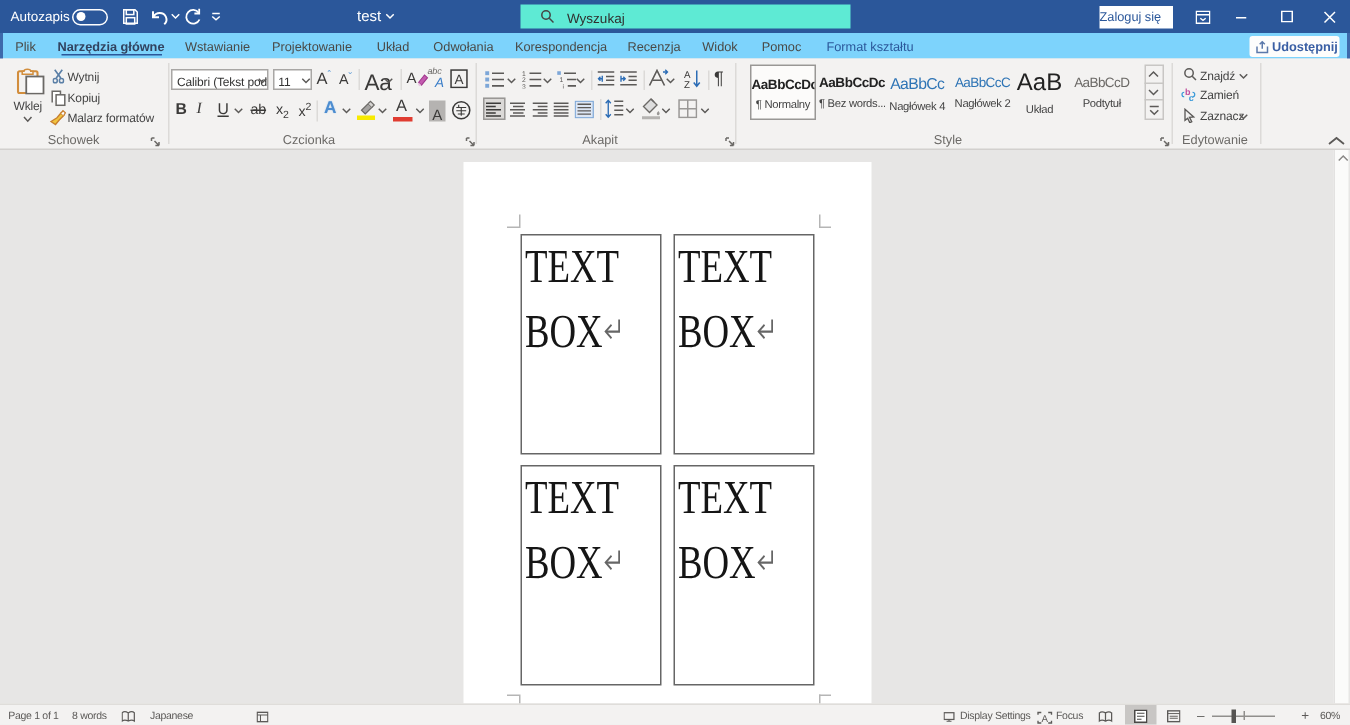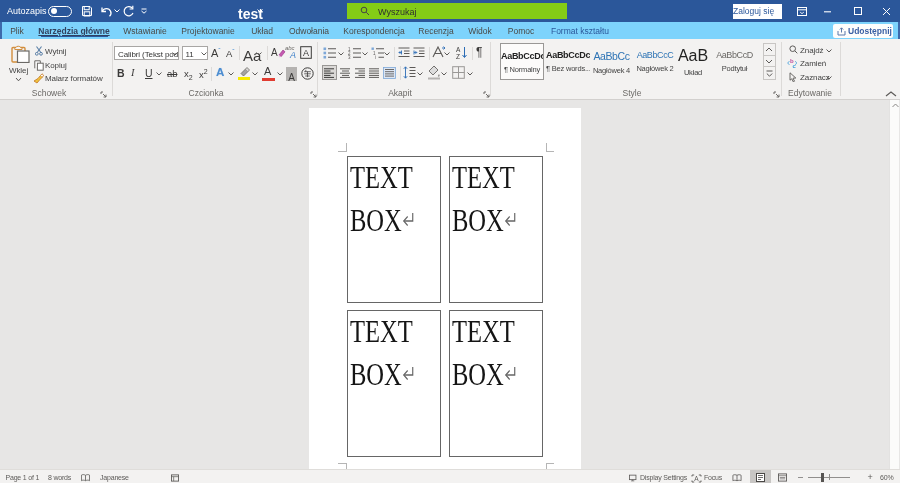--- a/index.html
+++ b/index.html
@@ -4,30 +4,30 @@
 <style>
   * { margin:0; padding:0; box-sizing:border-box; }
   html,body { width:900px; height:483px; overflow:hidden; font-family:"Liberation Sans", sans-serif; }
   .abs { position:absolute; }
   #app { position:relative; width:900px; height:483px; background:#e7e6e5; }
   
   #titlebar { left:0; top:0; width:900px; height:22px; background:#2b579a; color:#fff; }
   #tb-autozapis { left:7px; top:6px; font-size:9px; color:#fff; }
   #tb-toggle { left:48px; top:5.5px; width:24px; height:11px; border:1px solid #fff; border-radius:6px; }
   #tb-knob { left:2px; top:1.5px; width:6px; height:6px; border-radius:50%; background:#fff; }
-  .tbtxt { font-size:14px; color:#fff;font-weight:bold; }
+  .tbtxt { font-size:10px; color:#fff; }
   #tb-test { left:238px; top:6px; }
-  #searchbox { left:347px; top:3px; width:220px; height:16px; background:#84cc16; }
+  #searchbox { left:347px; top:3px; width:220px; height:16px; background:#5eead4; }
   #searchtxt { left:31px; top:3.5px; font-size:9px; color:#30302f; }
   #signin { left:733px; top:3.5px; width:49px; height:15px; background:#fff; display:flex; align-items:center; }
   #signin span { font-size:8.5px; color:#2b579a; }
   
   #tabs { left:0; top:22px; width:900px; height:17px; background:#7dd3fc; }
   .tab { position:absolute; top:4px; font-size:8.5px; color:#4a4946; white-space:nowrap; transform:translateX(-50%); }
-  .tabactive { color:#31425f; font-weight:bold;text-decoration:underline; }
+  .tabactive { color:#31425f; font-weight:bold; }
   .tabblue { color:#2b579a; }
   #tabunderline { left:41px; top:13.6px; width:67px; height:1.8px; background:#2b579a; }
   #sharebtn { left:833px; top:2px; width:60px; height:13.5px; background:#fdfdfc; border-radius:2px; }
   
   #ribbon { left:0; top:39px; width:900px; height:61px; background:#f3f2f1; border-bottom:1px solid #d2d0ce; }
   .vsep { position:absolute; top:3px; width:1px; height:54px; background:#dcdad8; }
   .glabel { position:absolute; top:49px; font-size:8.5px; color:#6b6966; transform:translateX(-50%); white-space:nowrap; }
   .rtxt { position:absolute; font-size:8px; color:#444; white-space:nowrap; letter-spacing:-0.1px;text-align:right; }
   .combo { position:absolute; background:#fff; border:1px solid #a8a6a4; height:14px; }
   .combo span { font-size:8px; color:#333; position:absolute; left:3px; top:2.5px; white-space:nowrap; letter-spacing:-0.1px; }

